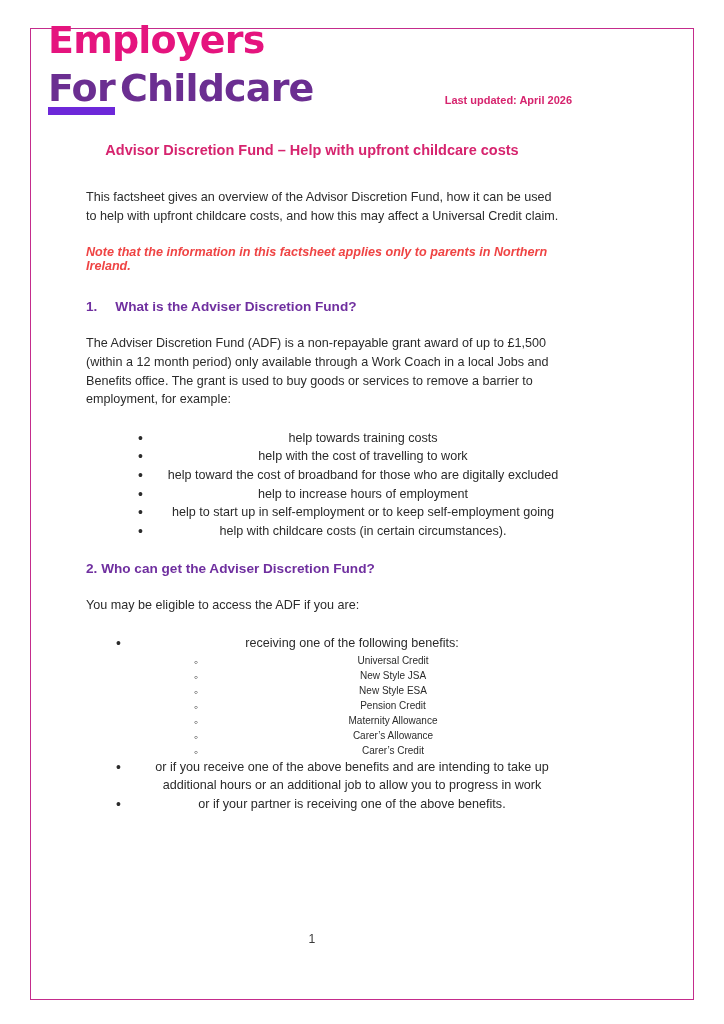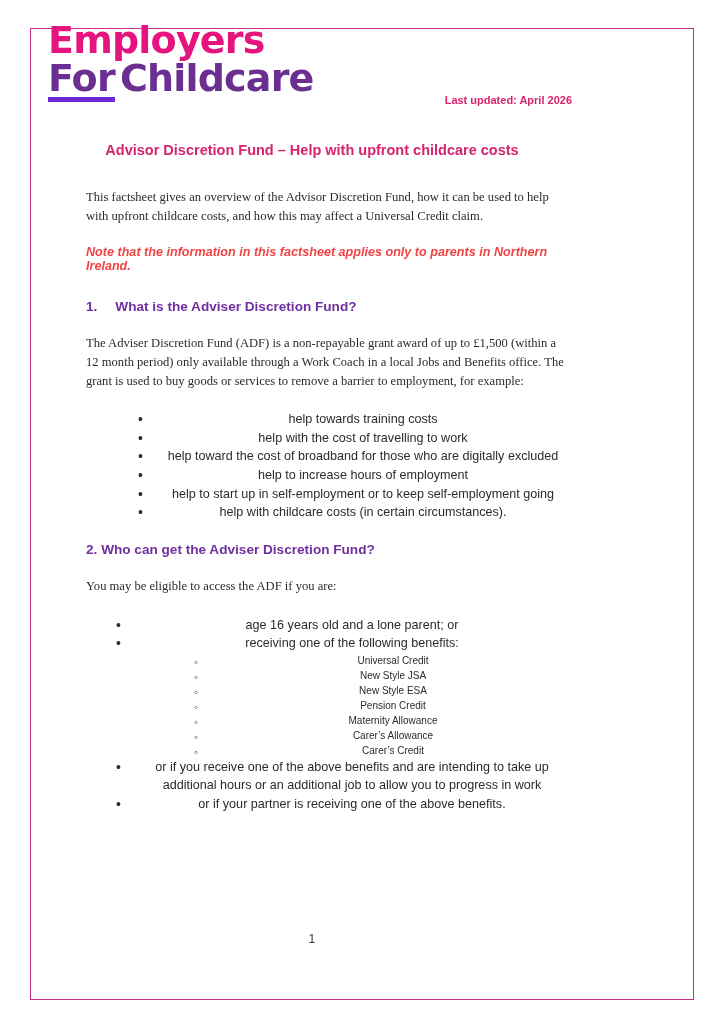--- a/index.html
+++ b/index.html
@@ -65,23 +65,24 @@
     font-size: 38px;
     font-weight: bold;
     letter-spacing: -0.8px;
     font-family: "DejaVu Sans", sans-serif;
     line-height: 0.95;
     margin-top: 2px;
     white-space: nowrap;
   }
   .logo-for {
     color: #6B2E91;
-    border-bottom: 5px solid #6d28d9;
+    border-bottom: 8px solid #6d28d9;
     padding-bottom: 1px;
     display: inline-block;
+    margin-top: 10px;
   }
   .logo-childcare {
     color: #6B2E91;
     display: inline-block;
     margin-left: 5px;
   }
   .last-updated {
     position: absolute;
     right: 22px;
     top: 82px;
@@ -100,21 +101,20 @@
     margin: 22px 0 0 0;
     padding-right: 22px;
     padding-left: 22px;
   }
   .para {
     font-size: 12.6px;
     line-height: 1.48;
     color: #2b2b2b;
     margin: 0;
     padding: 0 30px 0 56px;
-    font-family: Liberation Serif, serif;
   }
   .para.first { margin-top: 30px; }
   .note {
     font-size: 12.6px;
     font-weight: bold;
     font-style: italic;
     color: #ef4444;
     margin: 0;
     padding: 0 30px 0 56px;
   }
@@ -234,21 +234,20 @@
 
     <h2 class="section"><span>2.</span>&nbsp;<span>Who can get the Adviser Discretion Fund?</span></h2>
 
     <div class="spacer-md"></div>
 
     <p class="para">You may be eligible to access the ADF if you are:</p>
 
     <div class="spacer-md"></div>
 
     <ul class="bullets lvl2">
-      <li>age 16 years old and a lone parent; or</li>
       <li>
         <span>receiving one of the following benefits:</span>
         <ul class="subbullets">
           <li>Universal Credit</li>
           <li>New Style JSA</li>
           <li>New Style ESA</li>
           <li>Pension Credit</li>
           <li>Maternity Allowance</li>
           <li>Carer’s Allowance</li>
           <li>Carer’s Credit</li>

